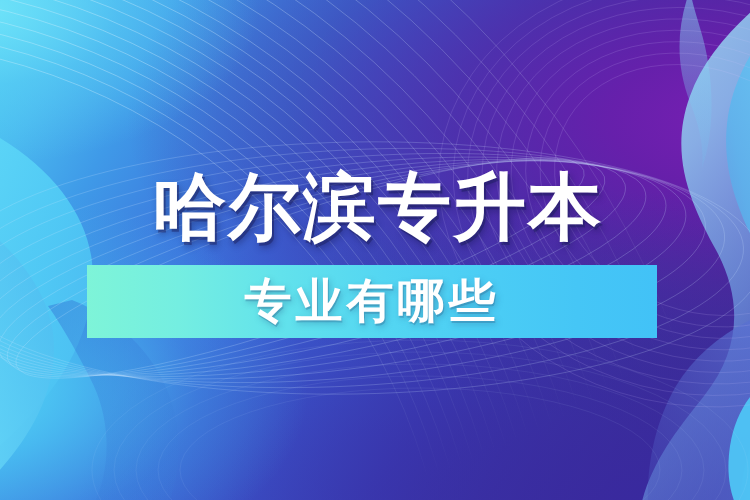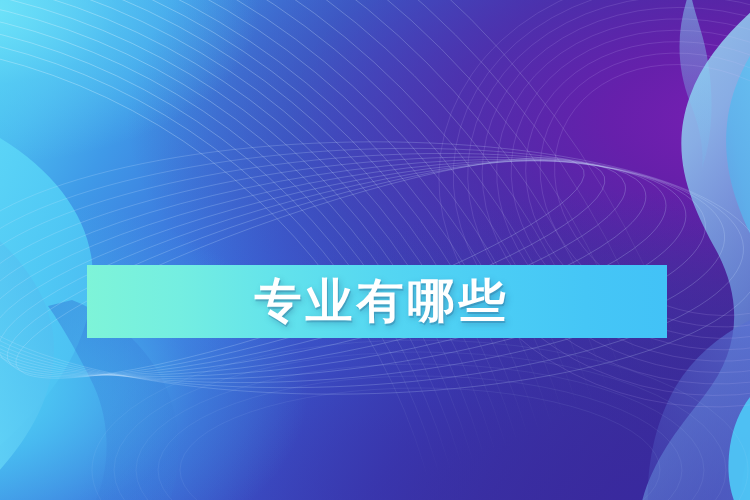--- a/index.html
+++ b/index.html
@@ -128,21 +128,20 @@
     justify-content: center;
     z-index: 9;
     background: linear-gradient(90deg,
       #7ef4d8 0%,
       #74eee1 16%,
       #62e2ec 34%,
       #54d6f2 52%,
       #4bcdf5 70%,
       #45c6f6 86%,
       #42c2f7 100%);
-    padding-left: 10px;
   }
   #subtitle-text {
     font-family: "DejaVu Sans", "Liberation Sans", sans-serif;
     font-weight: 700;
     font-size: 47px;
     line-height: 1;
     letter-spacing: 4px;
     color: #ffffff;
     white-space: nowrap;
     text-shadow:
@@ -311,18 +310,21 @@
       <g clip-path="url(#clipFrame)" fill="none" stroke="#cfe2ff" stroke-opacity="0.10" stroke-width="0.8">
         <ellipse cx="420" cy="470" rx="240" ry="82"></ellipse>
         <ellipse cx="420" cy="470" rx="262" ry="94"></ellipse>
         <ellipse cx="420" cy="470" rx="284" ry="106"></ellipse>
         <ellipse cx="420" cy="470" rx="306" ry="118"></ellipse>
         <ellipse cx="420" cy="470" rx="328" ry="130"></ellipse>
       </g>
     </svg>
   </div>
 
+  <div id="headline-block">
+    <div id="headline-text">哈尔滨专升本</div>
+  </div>
 
   <div id="subtitle-ribbon">
     <div id="subtitle-text">专业有哪些</div>
   </div>
 
 </div>
 
 </body></html>

